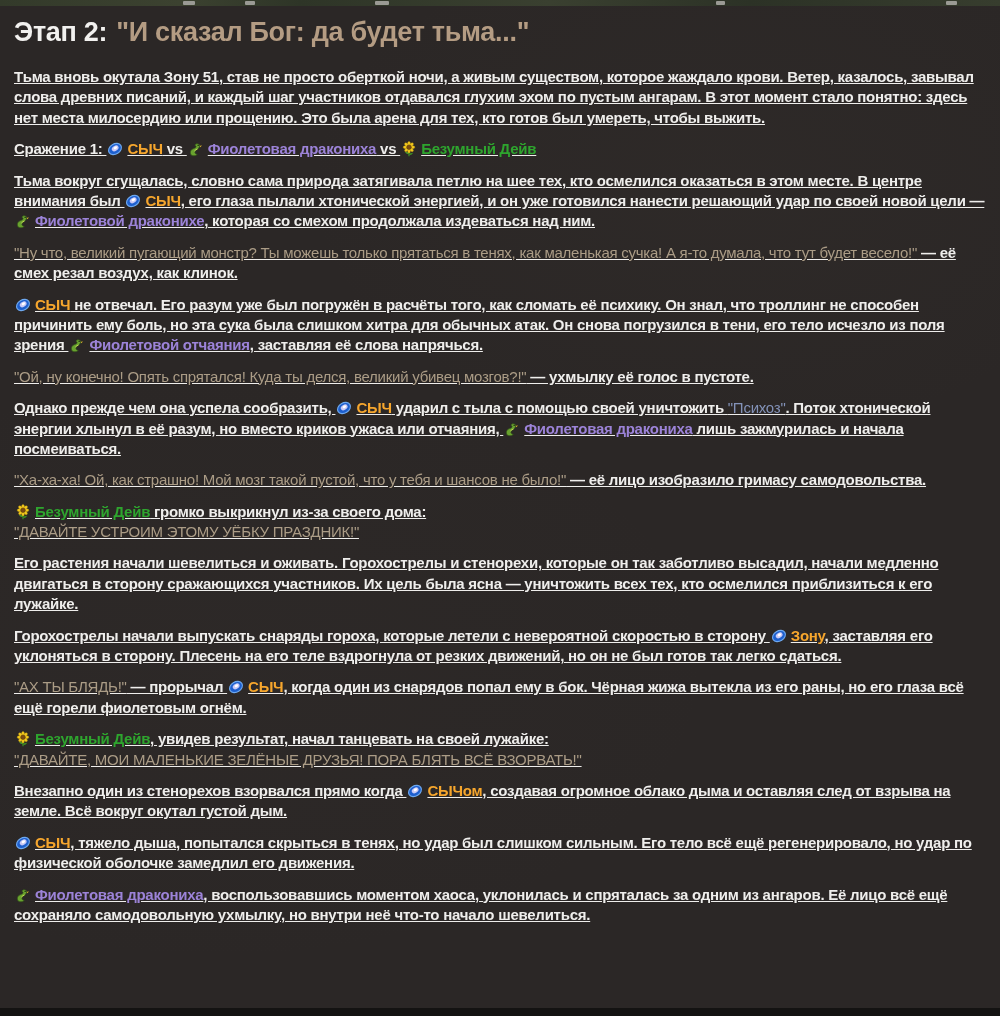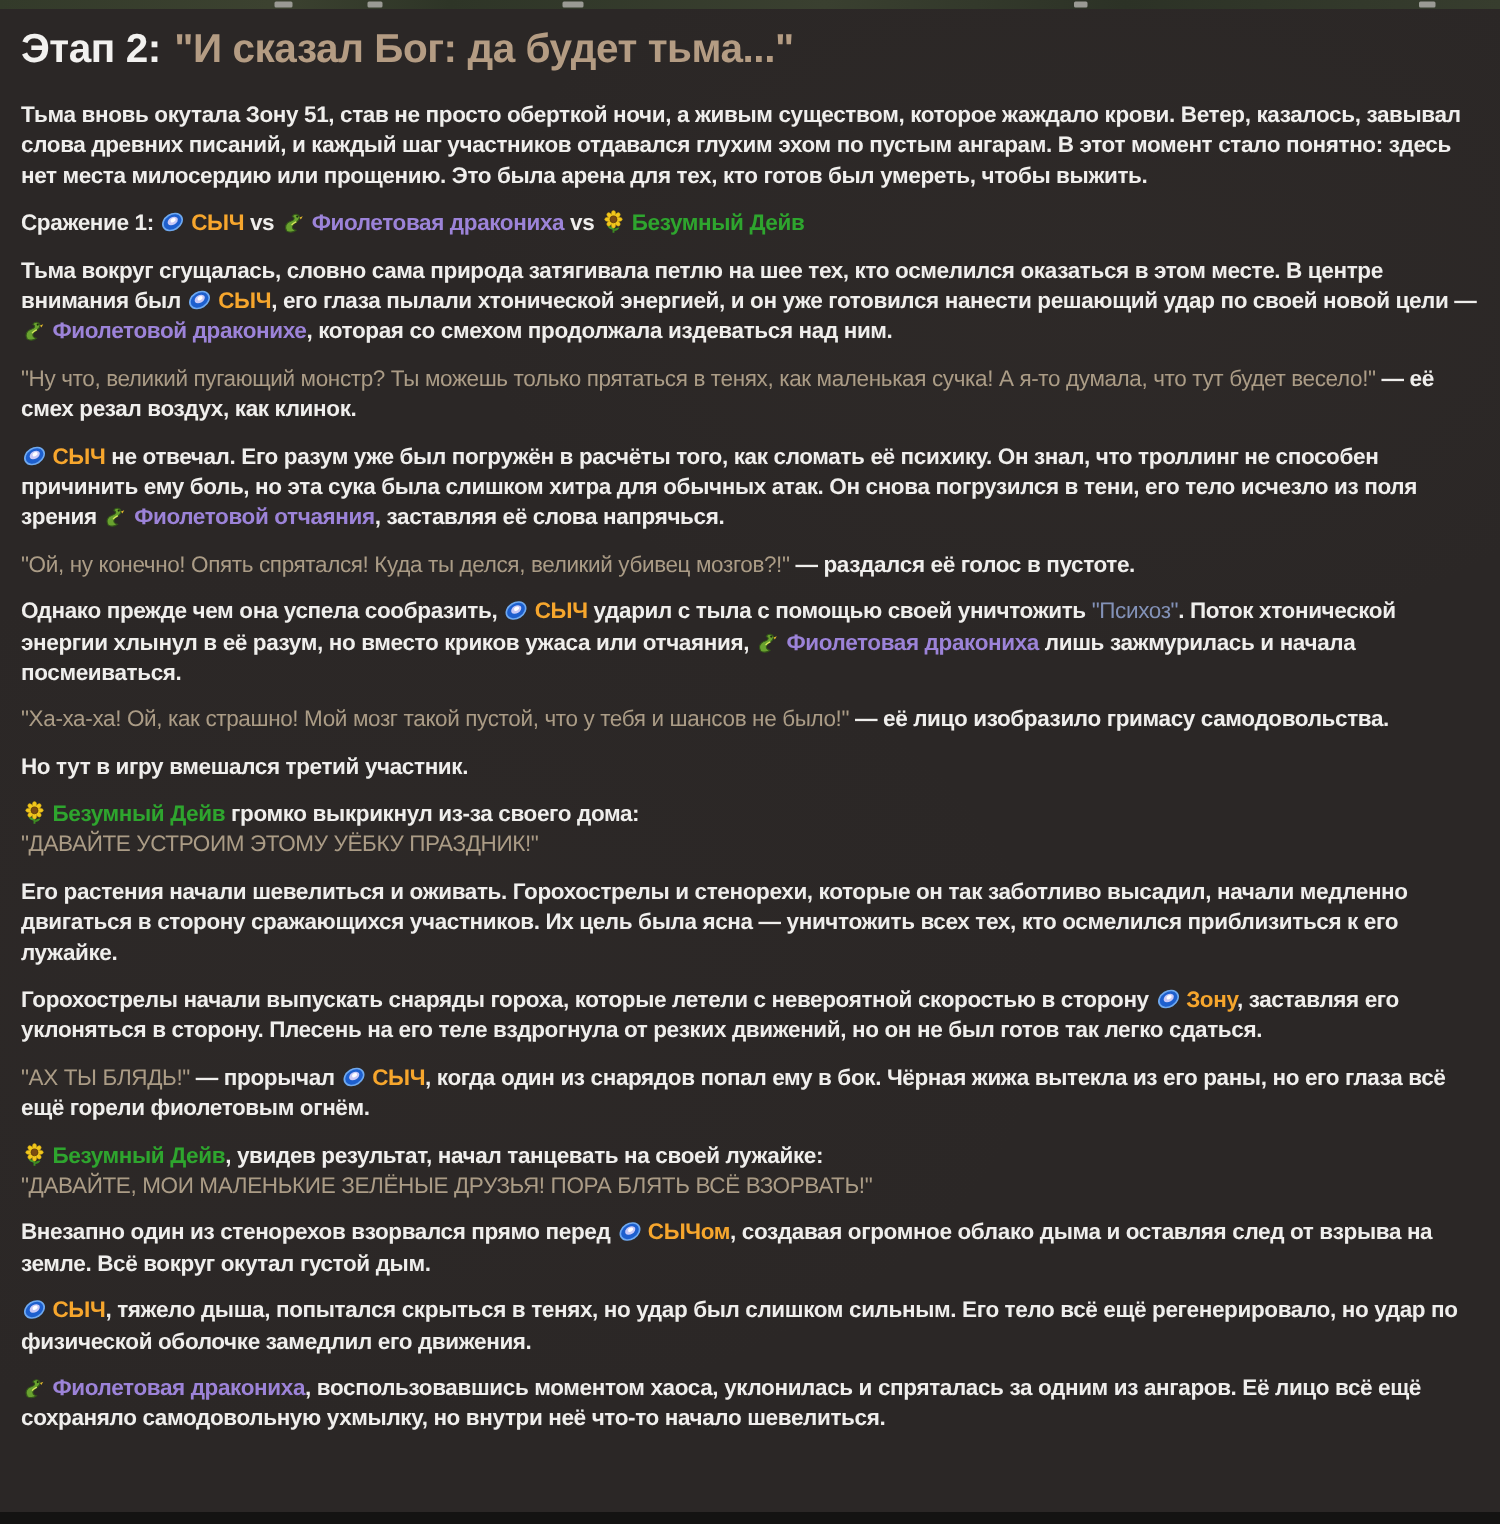--- a/index.html
+++ b/index.html
@@ -15,21 +15,21 @@
       radial-gradient(ellipse 500px 300px at 22% 66%, rgba(80,72,66,0.05), transparent),
       #2b2726;
     padding:9px 14px 6px 14px;
   }
 
   h1{font-size:27px;line-height:1.15;margin:2px 0 19px 0;color:#f2f1ef;font-weight:700;letter-spacing:-0.3px;}
   .title-quote{margin-left:9px;color:#b49c83;}
 
   #story p.story{
     margin:0 0 11px 0;font-size:15px;line-height:1.36;letter-spacing:-0.25px;
-    color:#efeeec;font-weight:700;
+    color:#efeeec;font-weight:700;text-decoration:underline;
   }
   .q{color:#ab9c86;font-weight:400;}
   .a{color:#8392b8;font-weight:400;}
   .char-name{font-weight:700;}
   .icon{display:inline-block;width:16px;height:16px;vertical-align:-3px;margin:0 4px 0 1px;}
   .icon svg{display:block;width:16px;height:16px;}
 </style>
 </head>
 <body>
 
@@ -88,35 +88,34 @@
                 <ellipse cx="10" cy="10" rx="8.6" ry="6.4" fill="#1d5fce" stroke="#6fa9ef" stroke-width="1.4"></ellipse>
                 <ellipse cx="10.6" cy="9.4" rx="4.6" ry="3.1" fill="#c9c9f7"></ellipse>
                 <ellipse cx="11.2" cy="9.0" rx="2.3" ry="1.6" fill="#ffffff"></ellipse>
               </g>
             </svg></span><span class="char-name" style="color: rgb(246, 166, 45);">СЫЧ</span></span><span class="t"> не отвечал. Его разум уже был погружён в расчёты того, как сломать её психику. Он знал, что троллинг не способен причинить ему боль, но эта сука была слишком хитра для обычных атак. Он снова погрузился в тени, его тело исчезло из поля зрения </span><span><span class="icon"><svg viewBox="0 0 20 20">
               <path d="M4 17.6 C1.6 14 3.6 10.4 7.2 9.4 C10.6 8.5 11 6.4 8.6 5.4 C9.8 2.4 14.6 3.2 14.6 6.3 C14.6 9.4 10.4 10.4 9 12.9 C8 14.7 9.1 16.4 11.6 16.9 C9.2 18.9 5.6 18.8 4 17.6 Z" fill="#69a22f" stroke="#33541a" stroke-width="0.9"></path>
               <path d="M14.6 6.3 L17.3 5.2 L15.7 7.9 Z" fill="#e2b82d"></path>
               <circle cx="12.7" cy="5.5" r="0.9" fill="#1d2a10"></circle>
               <path d="M8 12.6 C9 11.2 10.8 10.4 12 9.8" stroke="#d9e75c" stroke-width="1.1" fill="none"></path>
             </svg></span><span class="char-name" style="color: rgb(156, 131, 216);">Фиолетовой отчаяния</span></span><span class="t">, заставляя её слова напрячься.</span></p>
-      <p class="story"><span class="q">"Ой, ну конечно! Опять спрятался! Куда ты делся, великий убивец мозгов?!"</span><span class="t"> — раздался её голос в пустоте.</span></p>
+      <p class="story"><span class="q">"Ой, ну конечно! Опять спрятался! Куда ты делся, великий убивец мозгов?!"</span><span class="t"> — ухмылку её голос в пустоте.</span></p>
       <p class="story"><span class="t">Однако прежде чем она успела сообразить, </span><span><span class="icon"><svg viewBox="0 0 20 20">
               <g transform="rotate(-32 10 10)">
                 <ellipse cx="10" cy="10" rx="8.6" ry="6.4" fill="#1d5fce" stroke="#6fa9ef" stroke-width="1.4"></ellipse>
                 <ellipse cx="10.6" cy="9.4" rx="4.6" ry="3.1" fill="#c9c9f7"></ellipse>
                 <ellipse cx="11.2" cy="9.0" rx="2.3" ry="1.6" fill="#ffffff"></ellipse>
               </g>
             </svg></span><span class="char-name" style="color: rgb(246, 166, 45);">СЫЧ</span></span><span class="t"> ударил с тыла с помощью своей уничтожить </span><span class="a">"Психоз"</span><span class="t">. Поток хтонической энергии хлынул в её разум, но вместо криков ужаса или отчаяния, </span><span><span class="icon"><svg viewBox="0 0 20 20">
               <path d="M4 17.6 C1.6 14 3.6 10.4 7.2 9.4 C10.6 8.5 11 6.4 8.6 5.4 C9.8 2.4 14.6 3.2 14.6 6.3 C14.6 9.4 10.4 10.4 9 12.9 C8 14.7 9.1 16.4 11.6 16.9 C9.2 18.9 5.6 18.8 4 17.6 Z" fill="#69a22f" stroke="#33541a" stroke-width="0.9"></path>
               <path d="M14.6 6.3 L17.3 5.2 L15.7 7.9 Z" fill="#e2b82d"></path>
               <circle cx="12.7" cy="5.5" r="0.9" fill="#1d2a10"></circle>
               <path d="M8 12.6 C9 11.2 10.8 10.4 12 9.8" stroke="#d9e75c" stroke-width="1.1" fill="none"></path>
             </svg></span><span class="char-name" style="color: rgb(156, 131, 216);">Фиолетовая дракониха</span></span><span class="t"> лишь зажмурилась и начала посмеиваться.</span></p>
       <p class="story"><span class="q">"Ха-ха-ха! Ой, как страшно! Мой мозг такой пустой, что у тебя и шансов не было!"</span><span class="t"> — её лицо изобразило гримасу самодовольства.</span></p>
-      <p class="story"><span class="t">Но тут в игру вмешался третий участник.</span></p>
       <p class="story"><span><span class="icon"><svg viewBox="0 0 20 20">
               <line x1="10" y1="12.5" x2="10" y2="19" stroke="#3d8b23" stroke-width="1.6"></line>
               <path d="M10 16.4 C7.2 16.4 5.6 15 5 13.4 C8 13.4 9.5 14.4 10 16.4 Z" fill="#49992a"></path>
               <path d="M10 17.6 C12.8 17.6 14.4 16.2 15 14.6 C12 14.6 10.5 15.6 10 17.6 Z" fill="#3d8b23"></path>
               <ellipse cx="10" cy="3.4" rx="1.8" ry="2.9" fill="#f2c71d" stroke="#caa20e" stroke-width="0.4" transform="rotate(0 10 7.8)"></ellipse>
               <ellipse cx="10" cy="3.4" rx="1.8" ry="2.9" fill="#f2c71d" stroke="#caa20e" stroke-width="0.4" transform="rotate(45 10 7.8)"></ellipse>
               <ellipse cx="10" cy="3.4" rx="1.8" ry="2.9" fill="#f2c71d" stroke="#caa20e" stroke-width="0.4" transform="rotate(90 10 7.8)"></ellipse>
               <ellipse cx="10" cy="3.4" rx="1.8" ry="2.9" fill="#f2c71d" stroke="#caa20e" stroke-width="0.4" transform="rotate(135 10 7.8)"></ellipse>
               <ellipse cx="10" cy="3.4" rx="1.8" ry="2.9" fill="#f2c71d" stroke="#caa20e" stroke-width="0.4" transform="rotate(180 10 7.8)"></ellipse>
               <ellipse cx="10" cy="3.4" rx="1.8" ry="2.9" fill="#f2c71d" stroke="#caa20e" stroke-width="0.4" transform="rotate(225 10 7.8)"></ellipse>
@@ -146,21 +145,21 @@
               <ellipse cx="10" cy="3.4" rx="1.8" ry="2.9" fill="#f2c71d" stroke="#caa20e" stroke-width="0.4" transform="rotate(0 10 7.8)"></ellipse>
               <ellipse cx="10" cy="3.4" rx="1.8" ry="2.9" fill="#f2c71d" stroke="#caa20e" stroke-width="0.4" transform="rotate(45 10 7.8)"></ellipse>
               <ellipse cx="10" cy="3.4" rx="1.8" ry="2.9" fill="#f2c71d" stroke="#caa20e" stroke-width="0.4" transform="rotate(90 10 7.8)"></ellipse>
               <ellipse cx="10" cy="3.4" rx="1.8" ry="2.9" fill="#f2c71d" stroke="#caa20e" stroke-width="0.4" transform="rotate(135 10 7.8)"></ellipse>
               <ellipse cx="10" cy="3.4" rx="1.8" ry="2.9" fill="#f2c71d" stroke="#caa20e" stroke-width="0.4" transform="rotate(180 10 7.8)"></ellipse>
               <ellipse cx="10" cy="3.4" rx="1.8" ry="2.9" fill="#f2c71d" stroke="#caa20e" stroke-width="0.4" transform="rotate(225 10 7.8)"></ellipse>
               <ellipse cx="10" cy="3.4" rx="1.8" ry="2.9" fill="#f2c71d" stroke="#caa20e" stroke-width="0.4" transform="rotate(270 10 7.8)"></ellipse>
               <ellipse cx="10" cy="3.4" rx="1.8" ry="2.9" fill="#f2c71d" stroke="#caa20e" stroke-width="0.4" transform="rotate(315 10 7.8)"></ellipse>
               <circle cx="10" cy="7.8" r="2.9" fill="#7a4b12" stroke="#55340b" stroke-width="0.6"></circle>
             </svg></span><span class="char-name" style="color: rgb(46, 165, 46);">Безумный Дейв</span></span><span class="t">, увидев результат, начал танцевать на своей лужайке:</span><br><span class="q">"ДАВАЙТЕ, МОИ МАЛЕНЬКИЕ ЗЕЛЁНЫЕ ДРУЗЬЯ! ПОРА БЛЯТЬ ВСЁ ВЗОРВАТЬ!"</span></p>
-      <p class="story"><span class="t">Внезапно один из стенорехов взорвался прямо перед </span><span><span class="icon"><svg viewBox="0 0 20 20">
+      <p class="story"><span class="t">Внезапно один из стенорехов взорвался прямо когда </span><span><span class="icon"><svg viewBox="0 0 20 20">
               <g transform="rotate(-32 10 10)">
                 <ellipse cx="10" cy="10" rx="8.6" ry="6.4" fill="#1d5fce" stroke="#6fa9ef" stroke-width="1.4"></ellipse>
                 <ellipse cx="10.6" cy="9.4" rx="4.6" ry="3.1" fill="#c9c9f7"></ellipse>
                 <ellipse cx="11.2" cy="9.0" rx="2.3" ry="1.6" fill="#ffffff"></ellipse>
               </g>
             </svg></span><span class="char-name" style="color: rgb(246, 166, 45);">СЫЧом</span></span><span class="t">, создавая огромное облако дыма и оставляя след от взрыва на земле. Всё вокруг окутал густой дым.</span></p>
       <p class="story"><span><span class="icon"><svg viewBox="0 0 20 20">
               <g transform="rotate(-32 10 10)">
                 <ellipse cx="10" cy="10" rx="8.6" ry="6.4" fill="#1d5fce" stroke="#6fa9ef" stroke-width="1.4"></ellipse>
                 <ellipse cx="10.6" cy="9.4" rx="4.6" ry="3.1" fill="#c9c9f7"></ellipse>

